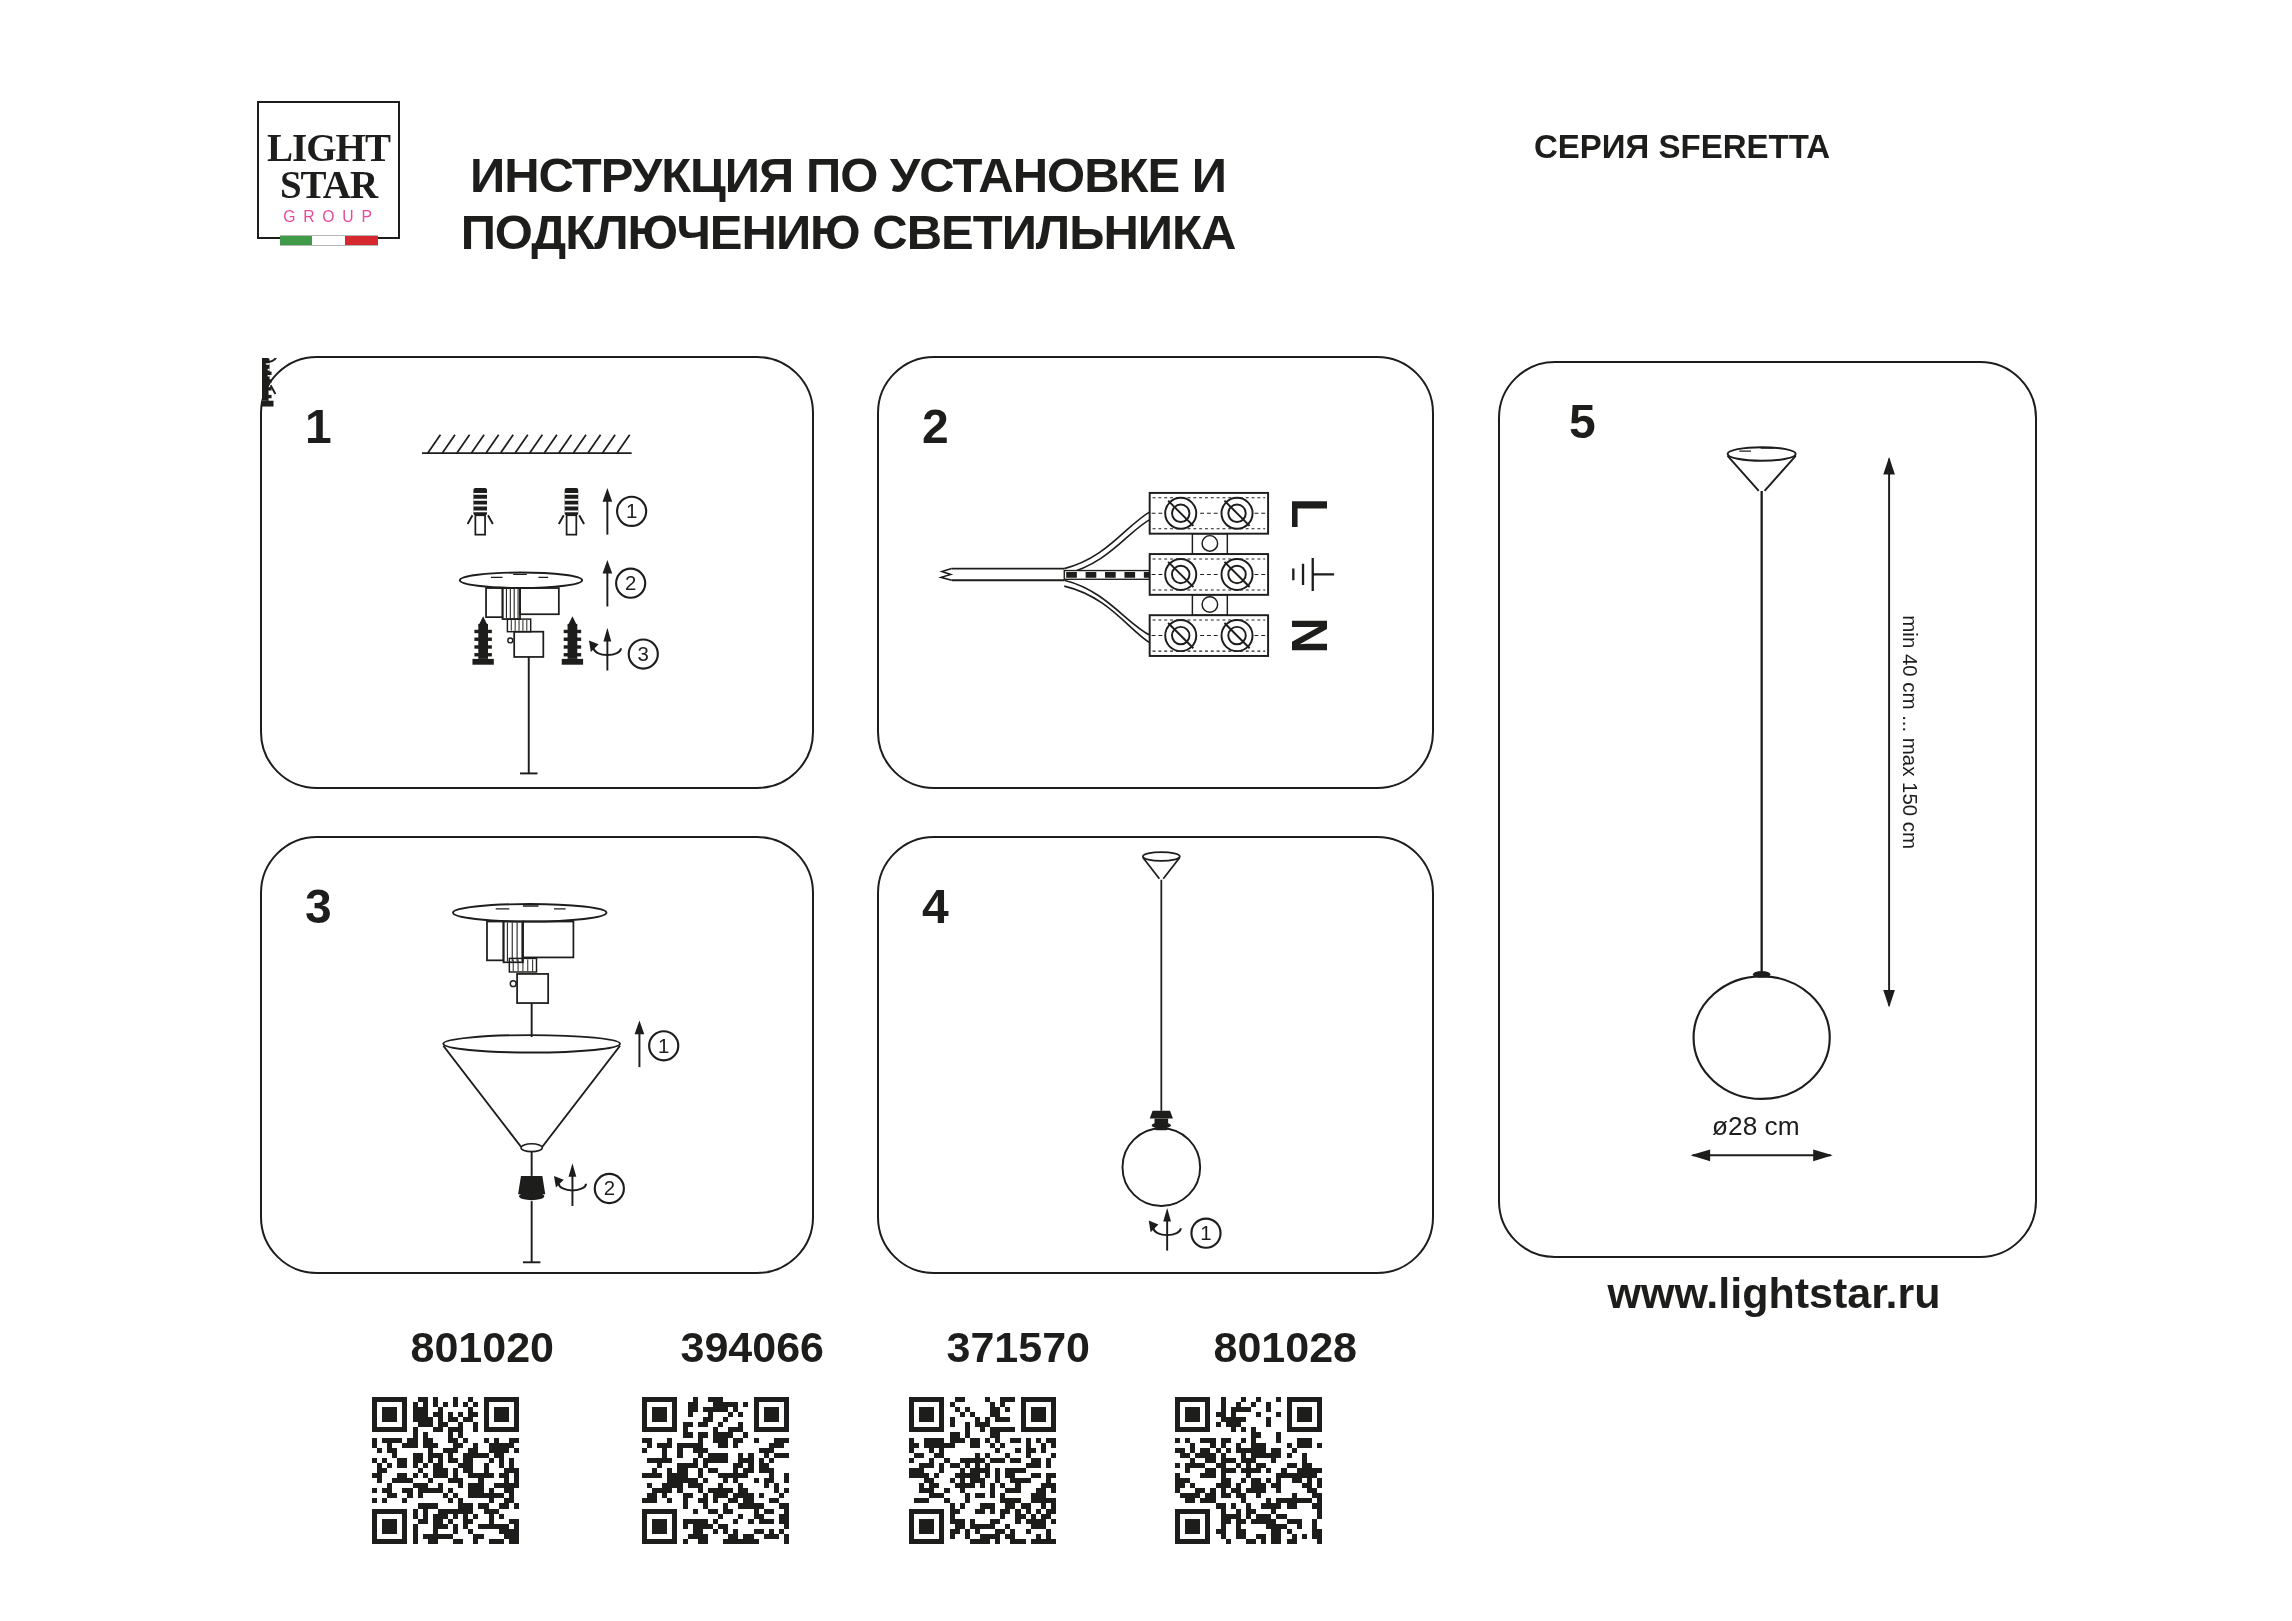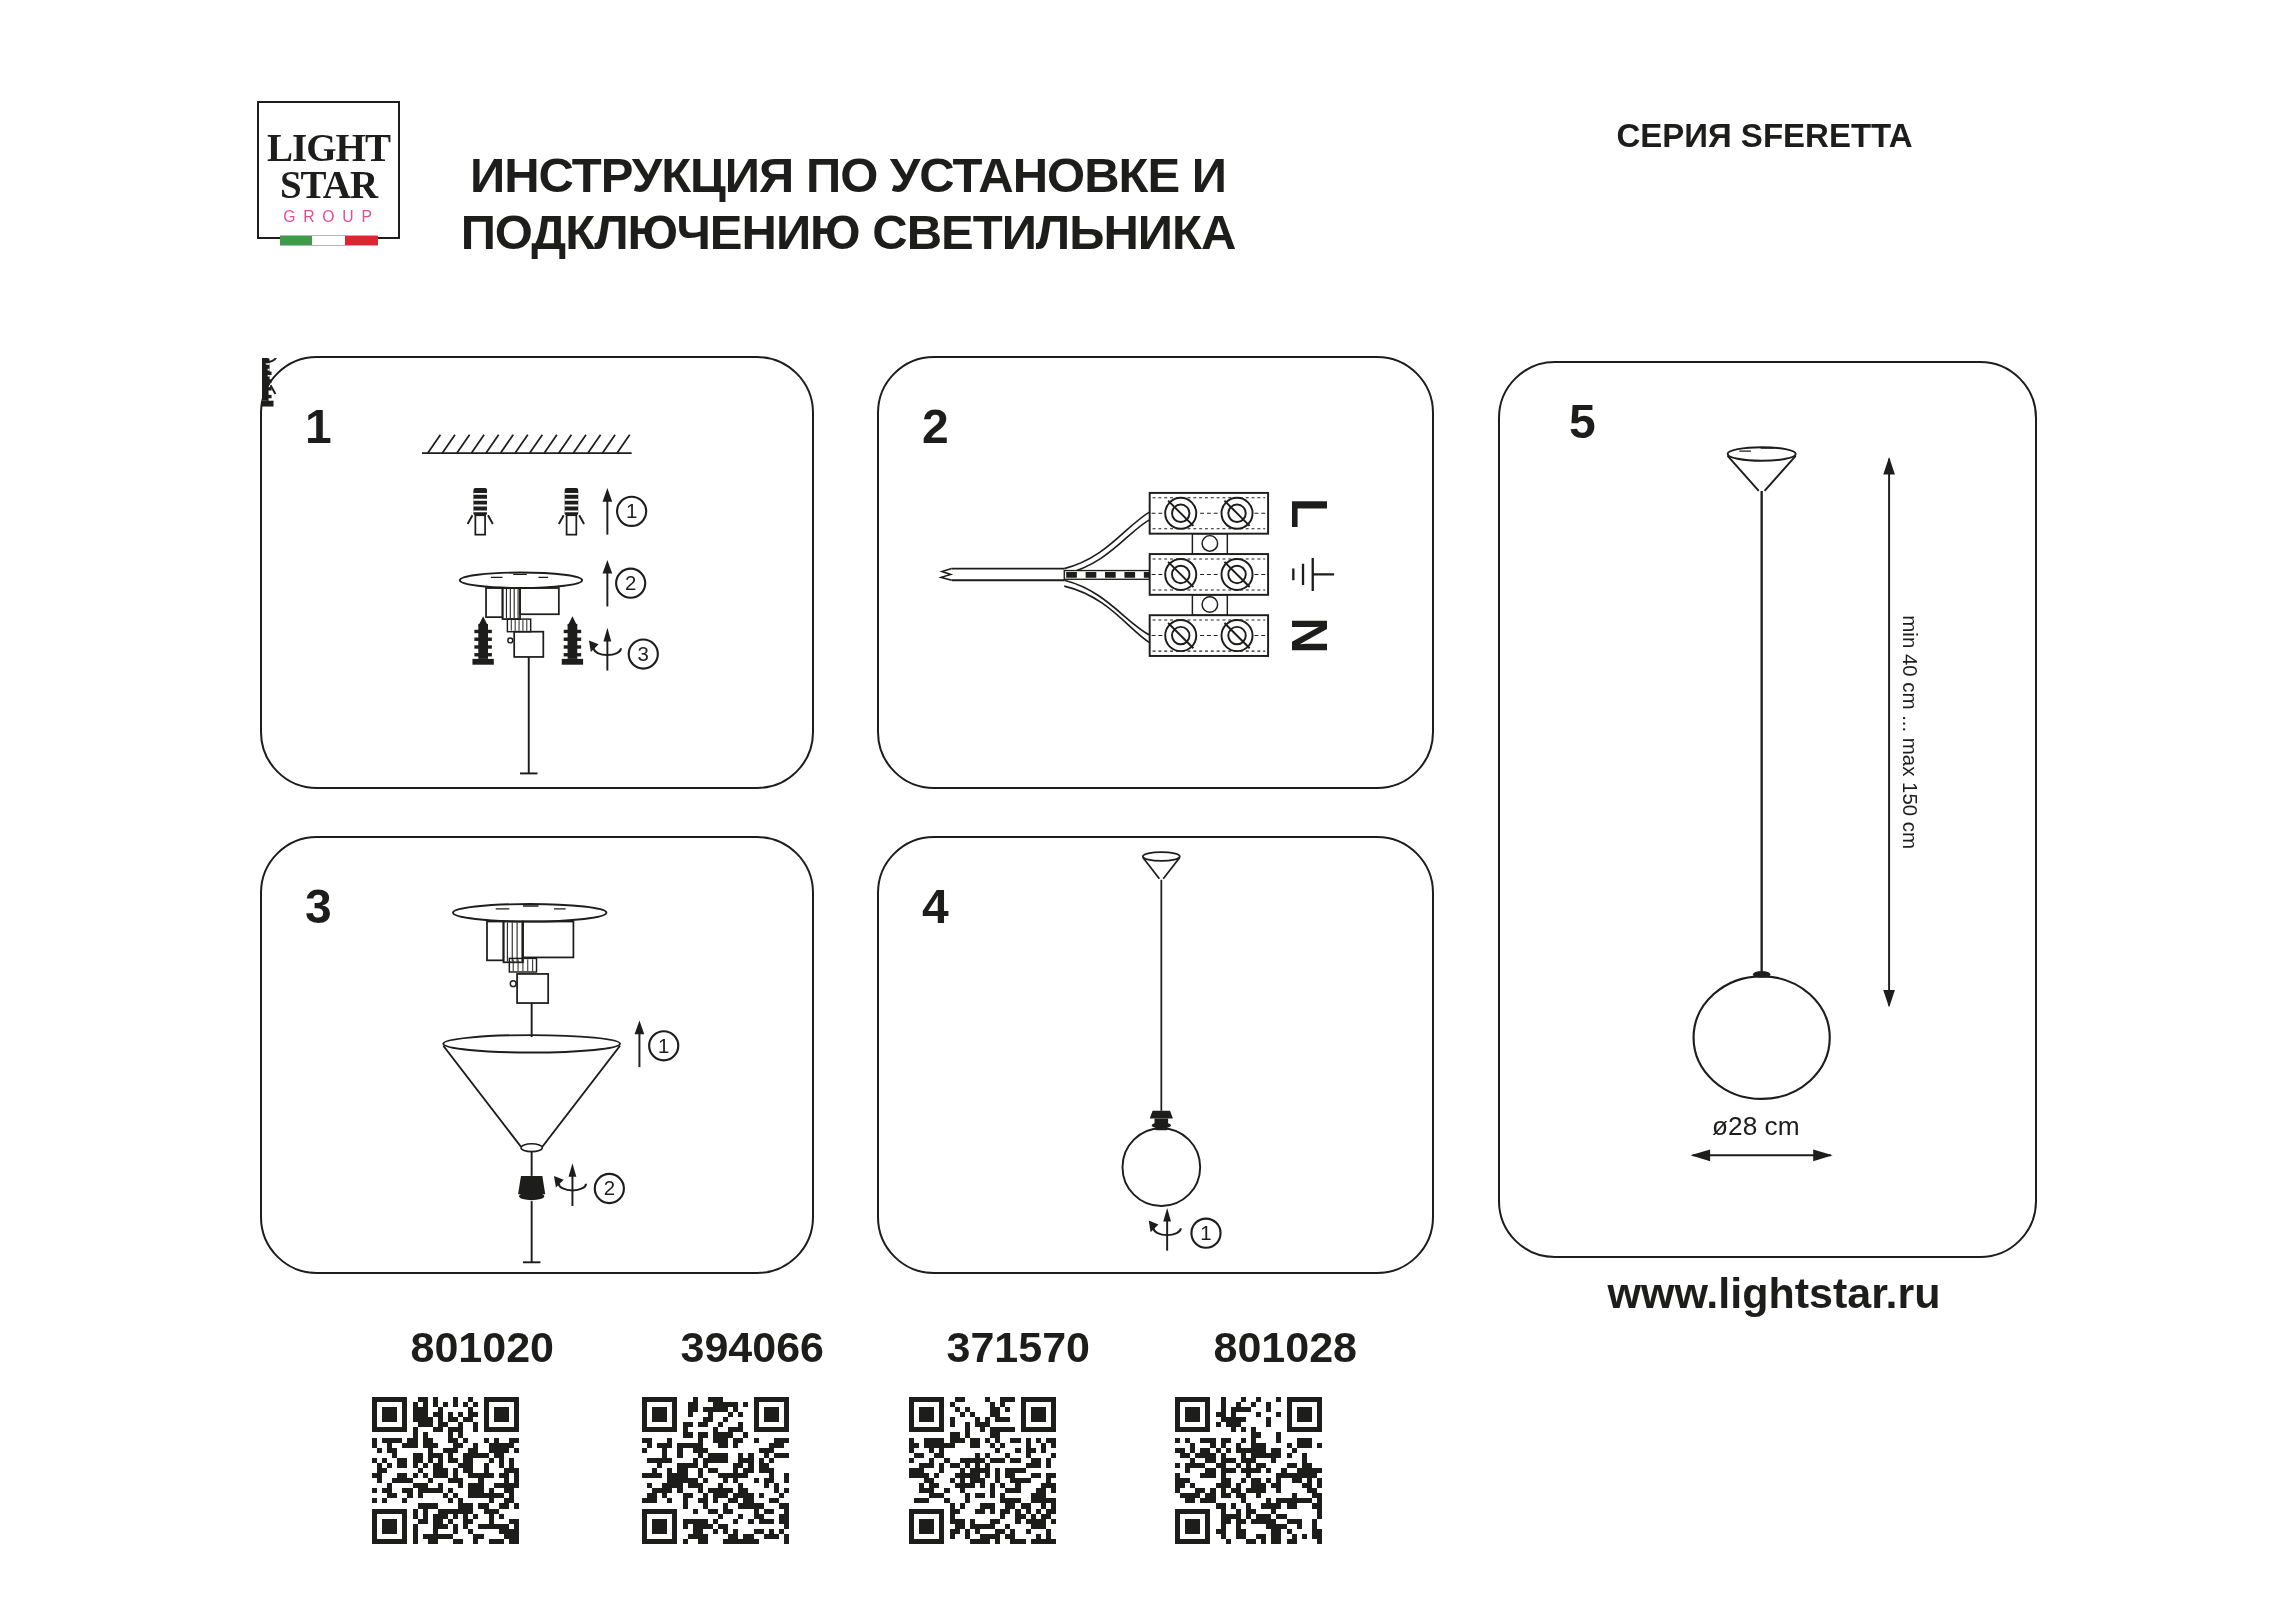--- a/index.html
+++ b/index.html
@@ -11,21 +11,21 @@
   .logo-word{font-family:"Liberation Serif",serif;font-weight:bold;font-size:39px;
              line-height:37px;letter-spacing:-1px;color:#1d1d1b;}
   .logo-word.first{margin-top:25.5px;}
   .logo-group{font-size:15.7px;letter-spacing:7.8px;margin-top:5.9px;margin-left:5.9px;color:#ec4899;}
   .flag{width:98px;height:8.8px;margin:8.8px auto 0;display:flex;border-top:1px solid #b5b5b5;border-bottom:1px solid #b5b5b5;}
   .flag .g{flex:1;}
   .flag .w{flex:1;background:#fff;}
   .flag .r{flex:1;}
   .main-title{position:absolute;left:456px;top:147px;width:784px;text-align:center;
               font-weight:bold;font-size:49px;line-height:57px;letter-spacing:-1px;}
-  .right-head{position:absolute;left:1534px;top:116px;width:461px;text-align:center;}
+  .right-head{position:absolute;left:1534px;top:127px;width:461px;}
   .series{font-weight:bold;font-size:33px;line-height:39px;}
   .articles{font-weight:bold;font-size:44px;line-height:51px;margin-top:7.8px;}
   
   .panel{position:absolute;border:2px solid #1d1d1b;border-radius:57px;box-sizing:border-box;background:#fff;}
   .panel svg{position:absolute;left:0;top:0;width:100%;height:100%;}
   .step-num{position:absolute;left:43px;top:45px;font-weight:bold;font-size:48px;line-height:48px;}
   .p5 .step-num{left:69px;top:35px;}
   #p1{left:260px;top:356px;width:554px;height:433px;}
   #p2{left:877px;top:356px;width:557px;height:433px;}
   #p3{left:260px;top:836px;width:554px;height:438px;}

